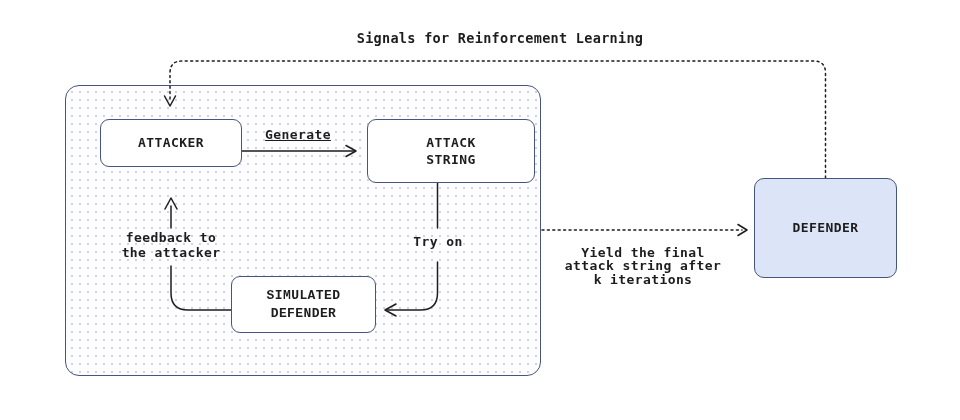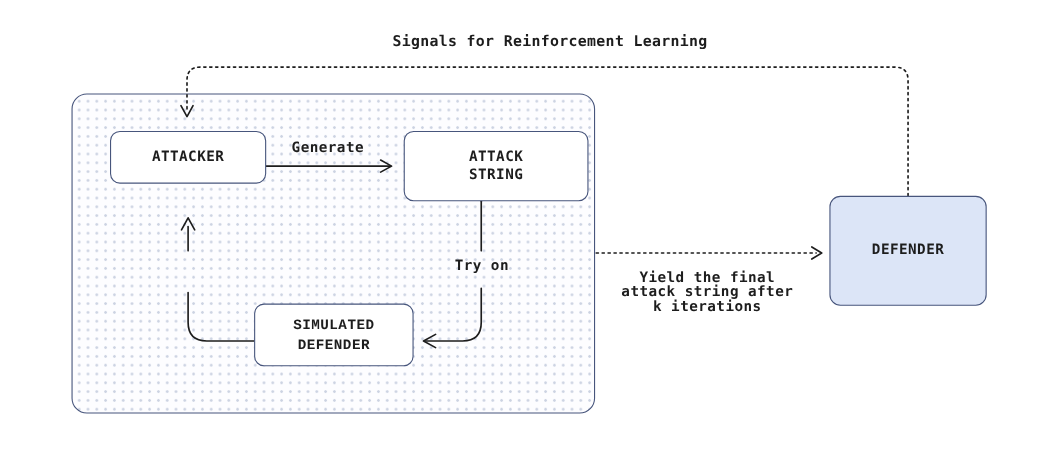--- a/index.html
+++ b/index.html
@@ -86,21 +86,21 @@
     position: absolute;
     transform: translateX(-50%);
     font-weight: 700;
     font-size: 13px;
     line-height: 1.15;
     letter-spacing: 0.4px;
     color: var(--stroke);
     text-align: center;
     white-space: pre-line;
   }
-  .elabel-generate { left: 298px; top: 128px; }
+  .elabel-generate { left: 298px; top: 128px; text-decoration: underline; }
   .elabel-iterate  { left: 303px; top: 210px; }
   .elabel-tryon    { left: 438px; top: 235px; text-align: center; }
   .elabel-feedback { left: 171px; top: 231px; }
   .elabel-yield    { left: 643px; top: 246px; line-height: 1.02; }
 </style>
 </head>
 <body>
 
 <div class="canvas">
 
@@ -141,17 +141,19 @@
     <span>SIMULATED
 DEFENDER</span>
   </div>
 
   <div class="node node-defender">
     <span>DEFENDER</span>
   </div>
 
   <div class="elabel elabel-generate">Generate</div>
   <div class="elabel elabel-tryon">Try on</div>
+  <div class="elabel elabel-feedback">feedback to
+the attacker</div>
   <div class="elabel elabel-yield">Yield the final
 attack string after
 k iterations</div>
 
 </div>
 
 </body></html>

